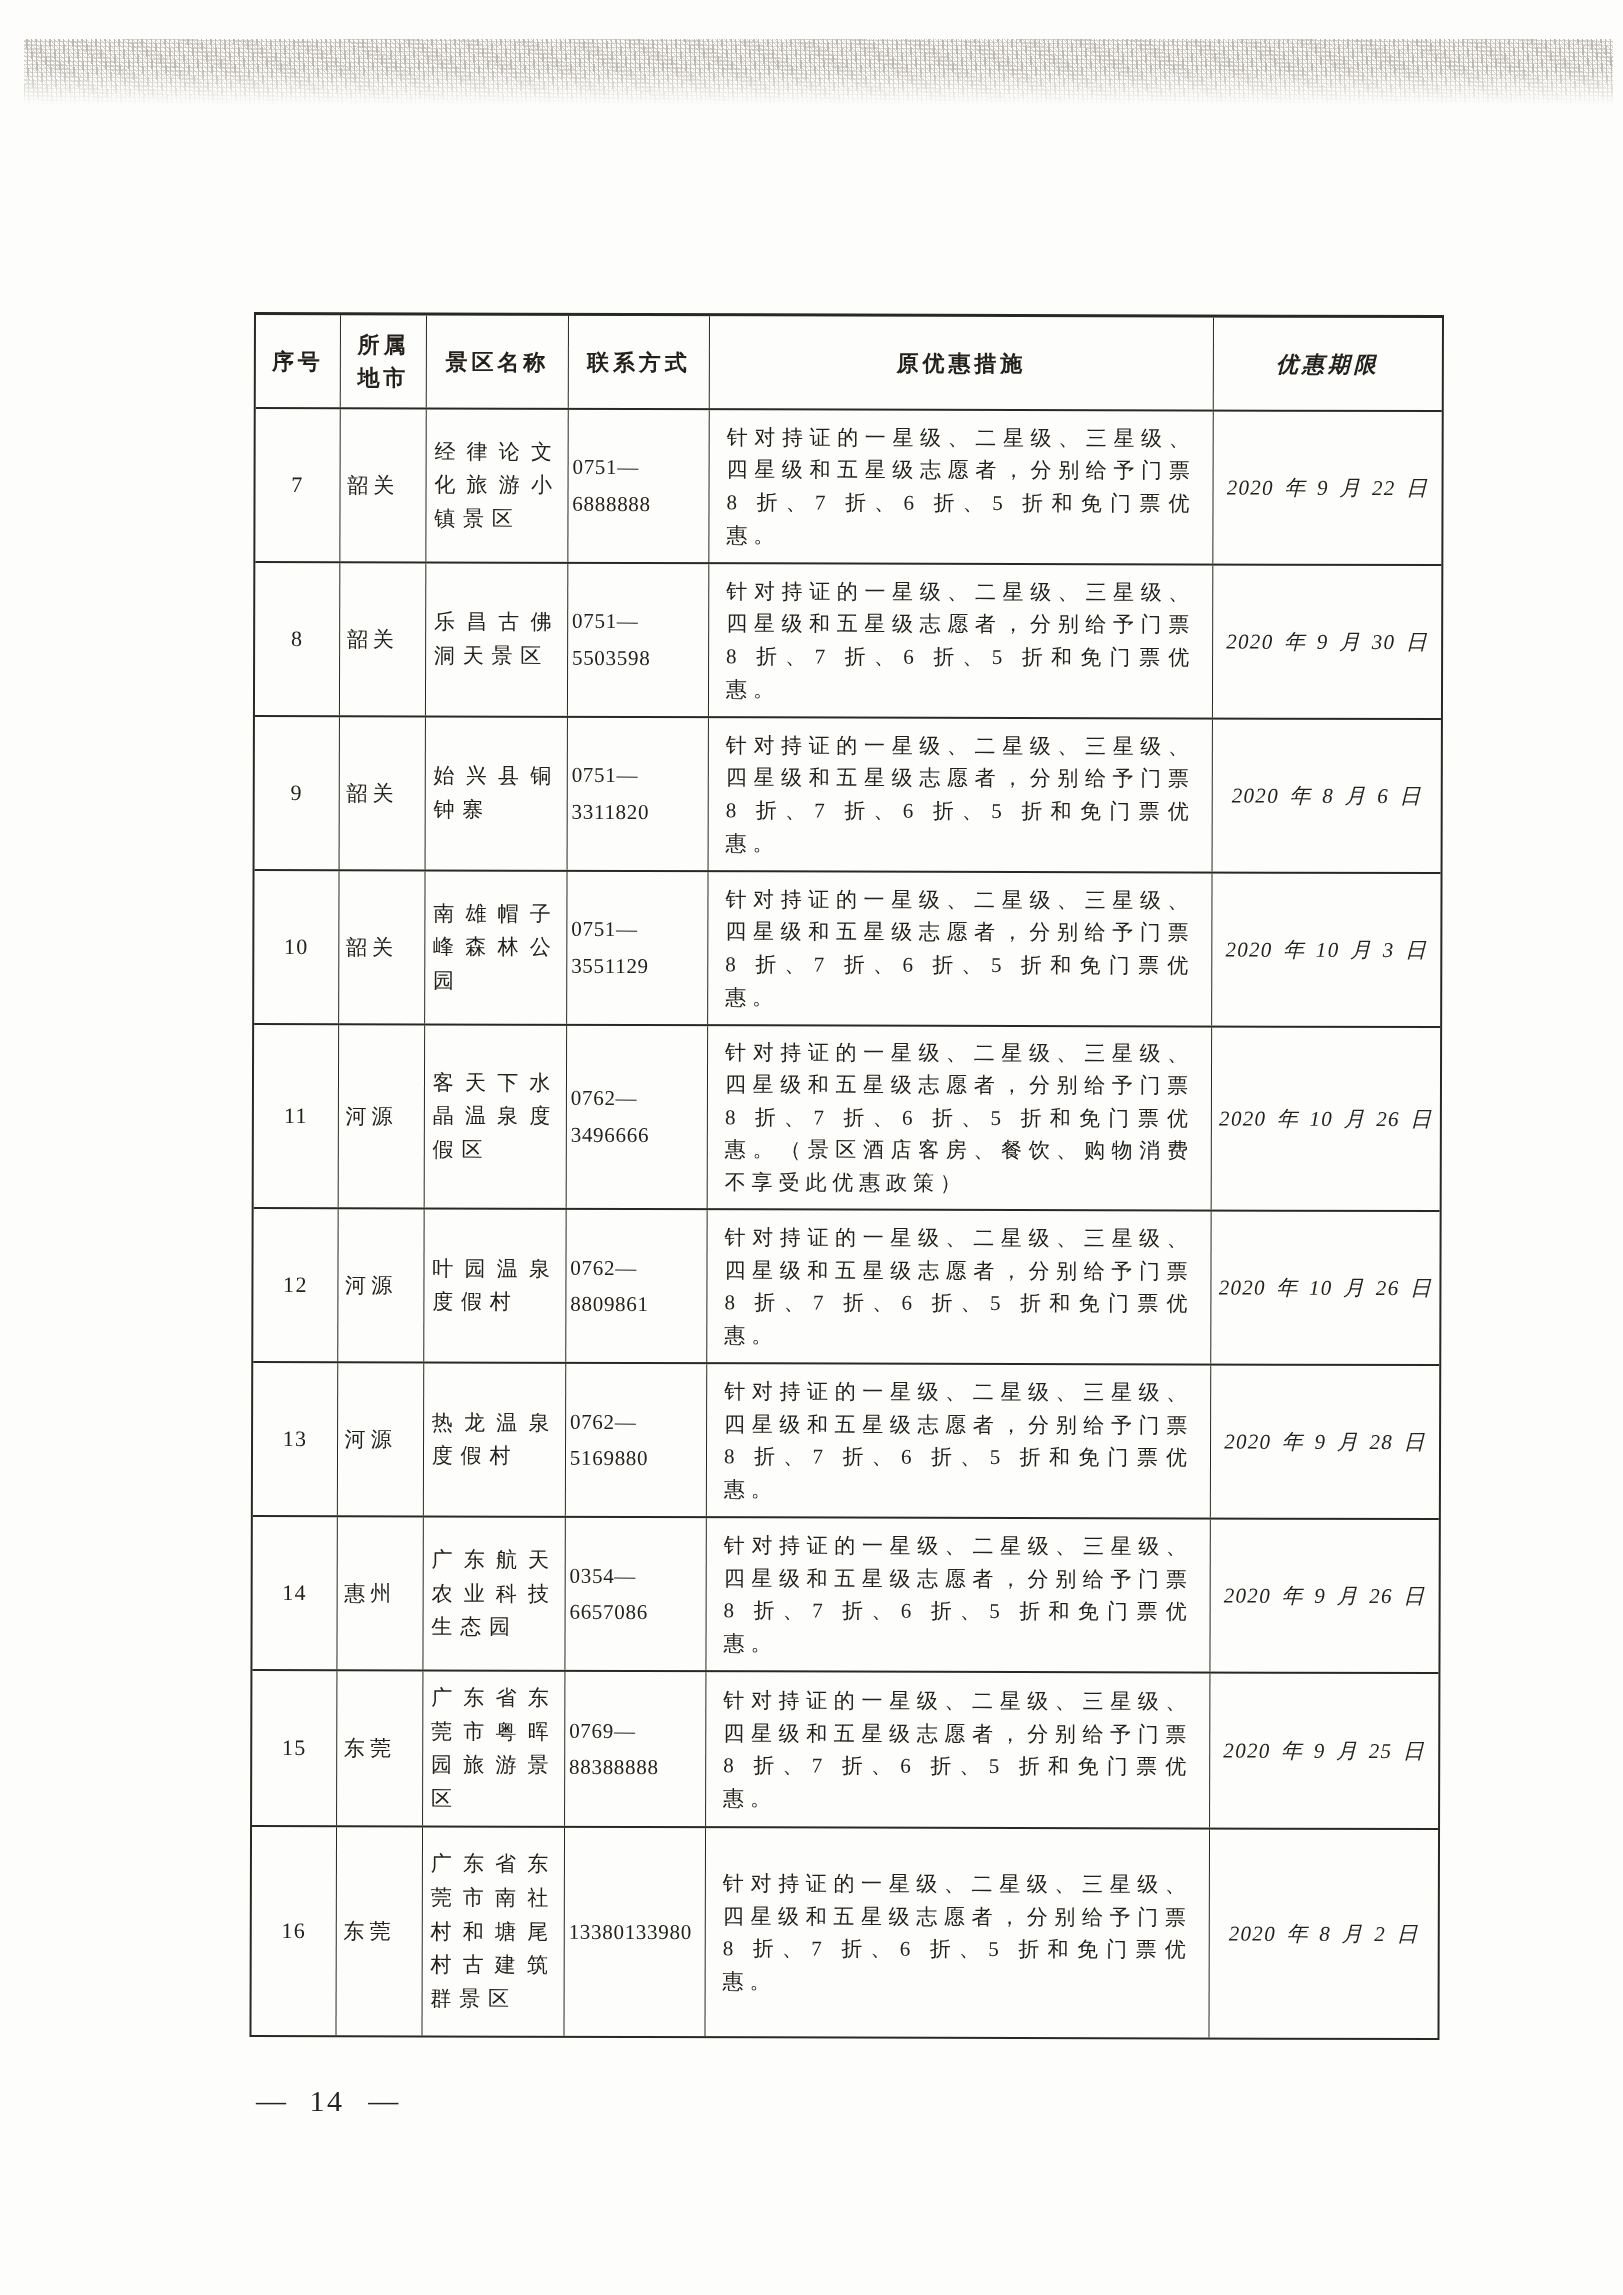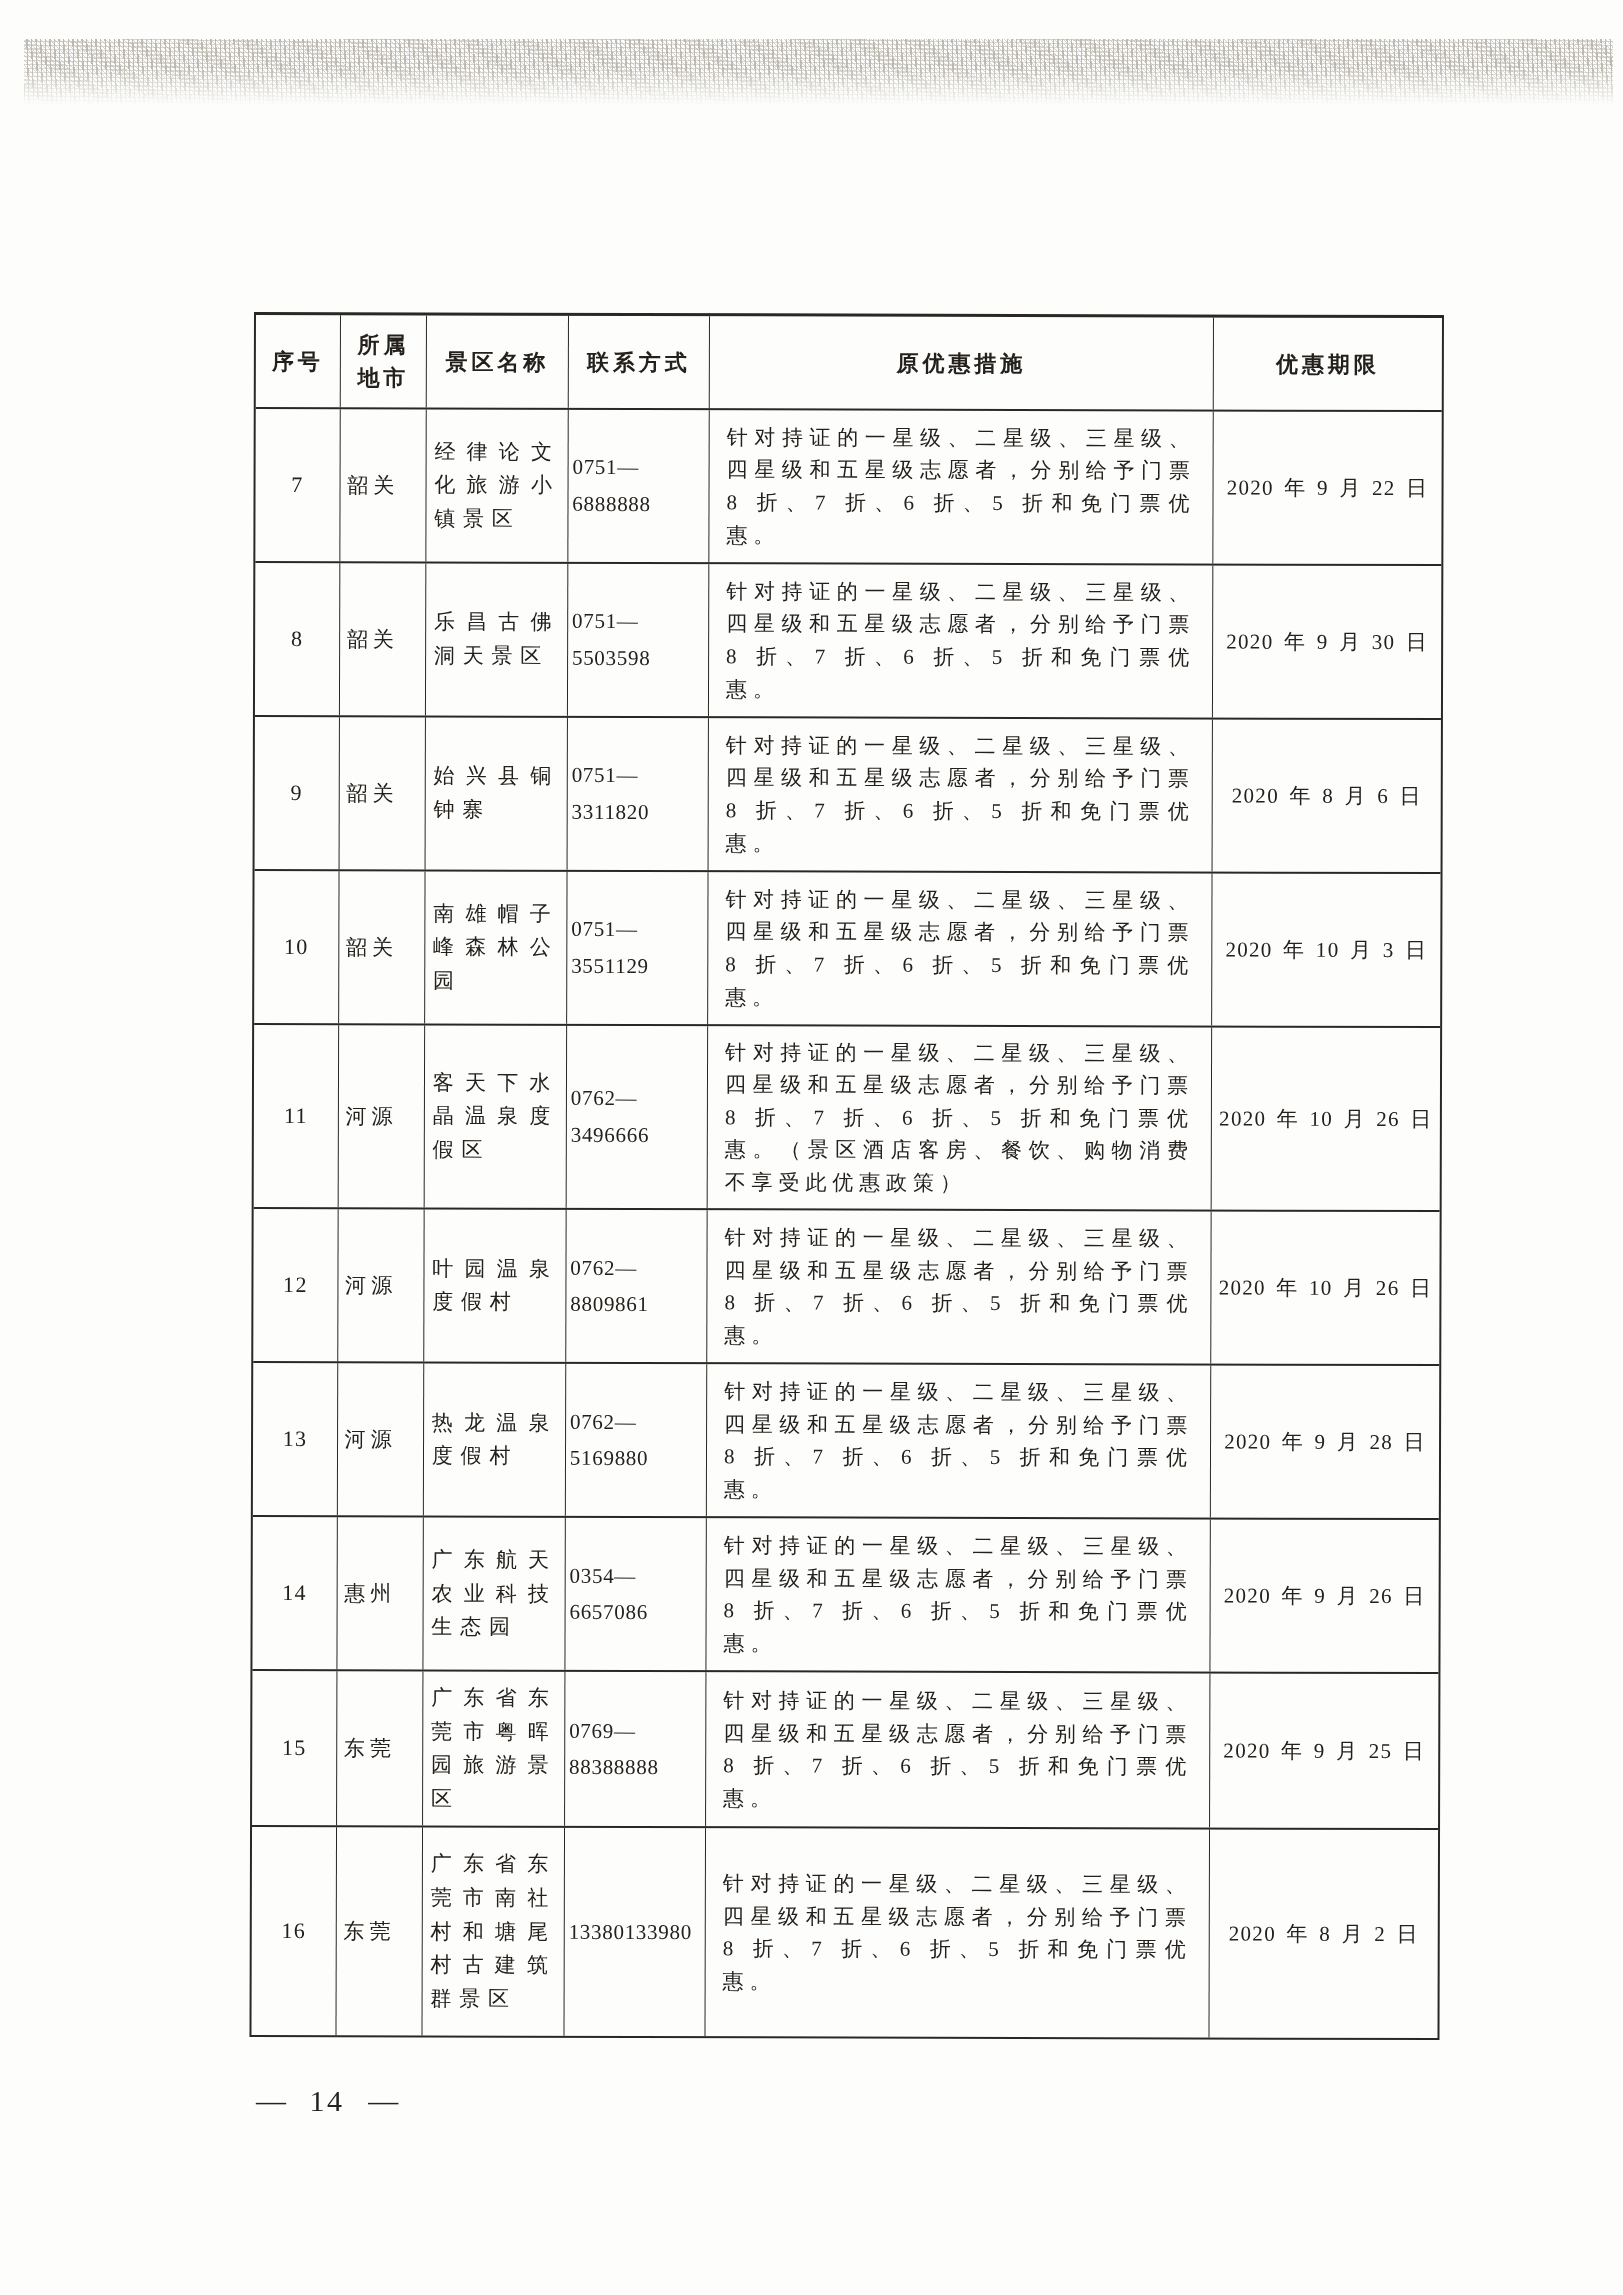--- a/index.html
+++ b/index.html
@@ -88,21 +88,21 @@
   .c-contact > span {
     text-align: left;
     white-space: pre-line;
     letter-spacing: 0.7px;
     line-height: 1.75;
   }
 
   .c-measure { padding: 9.8px 17px; }
   .c-measure > span { text-align: justify; letter-spacing: 5.9px; line-height: 1.55; }
 
-  .c-deadline { padding: 9.8px 3.9px; }
+  .c-deadline { padding: 9.8px 3.9px; font-style: italic; }
   .c-deadline > span {
     text-align: center;
     white-space: nowrap;
     letter-spacing: 1.3px;
     word-spacing: 3.9px;
   }
 
   
   .page-number {
     position: absolute;

